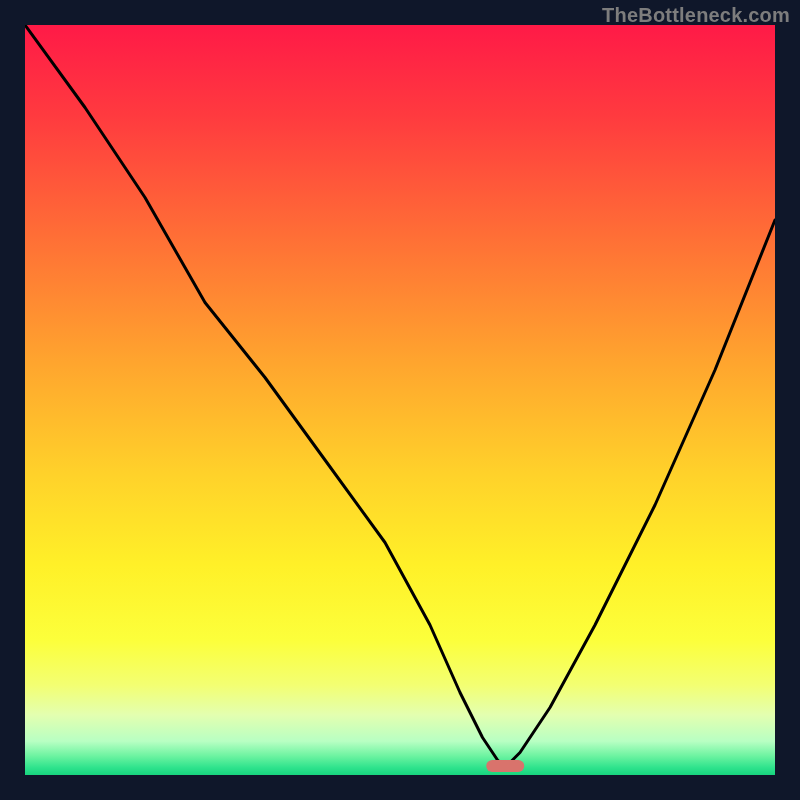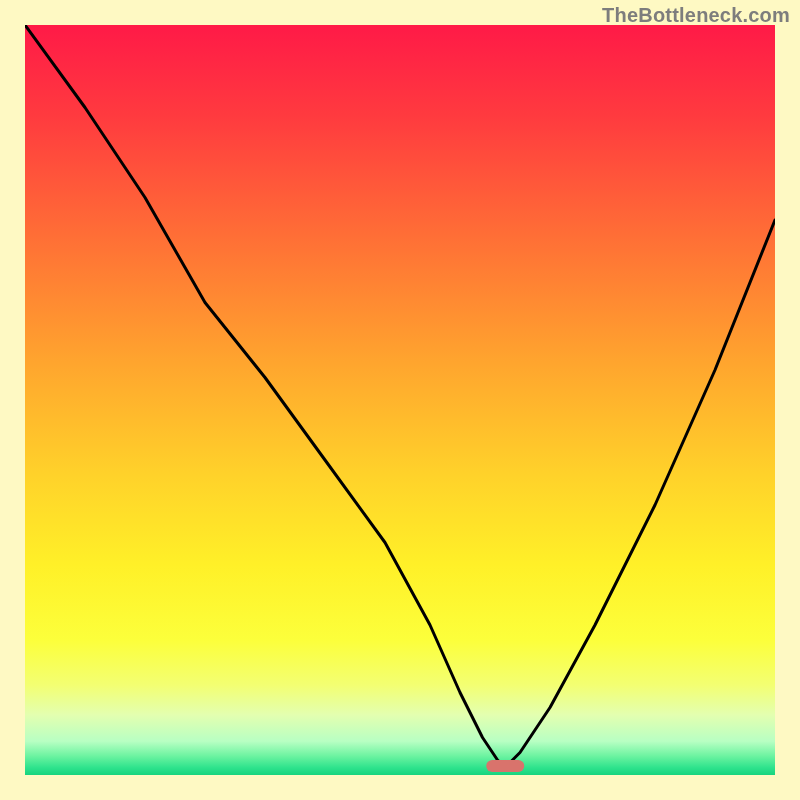--- a/index.html
+++ b/index.html
@@ -7,21 +7,21 @@
     padding: 0;
     width: 800px;
     height: 800px;
     background: #000;
     overflow: hidden;
   }
   .frame {
     position: relative;
     width: 800px;
     height: 800px;
-    background: #fef9c3;
+    background: #0f172a;
   }
   .plot-area {
     position: absolute;
     left: 25px;
     top: 25px;
     width: 750px;
     height: 750px;
     overflow: hidden;
   }
   .gradient-bg {

